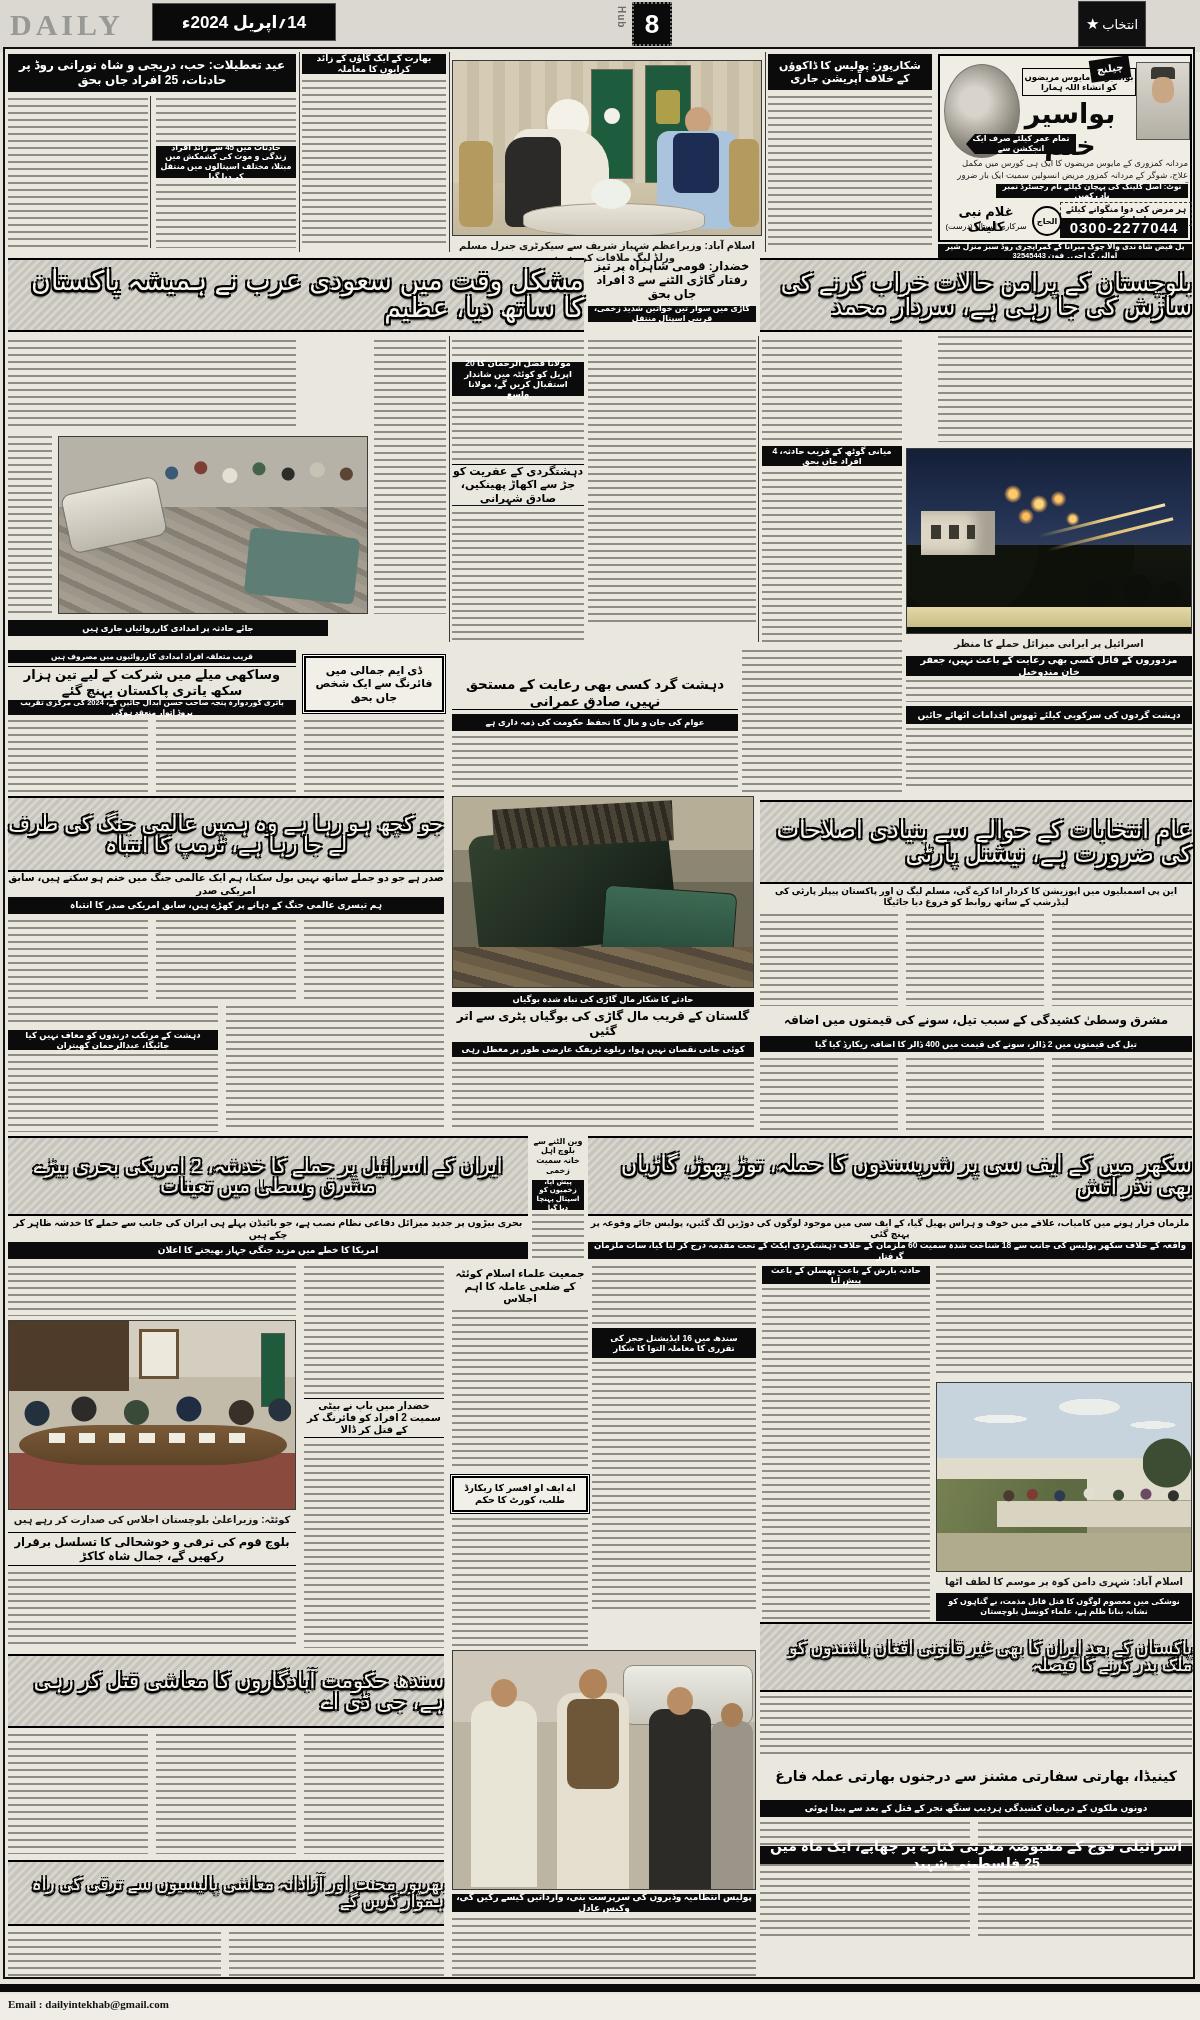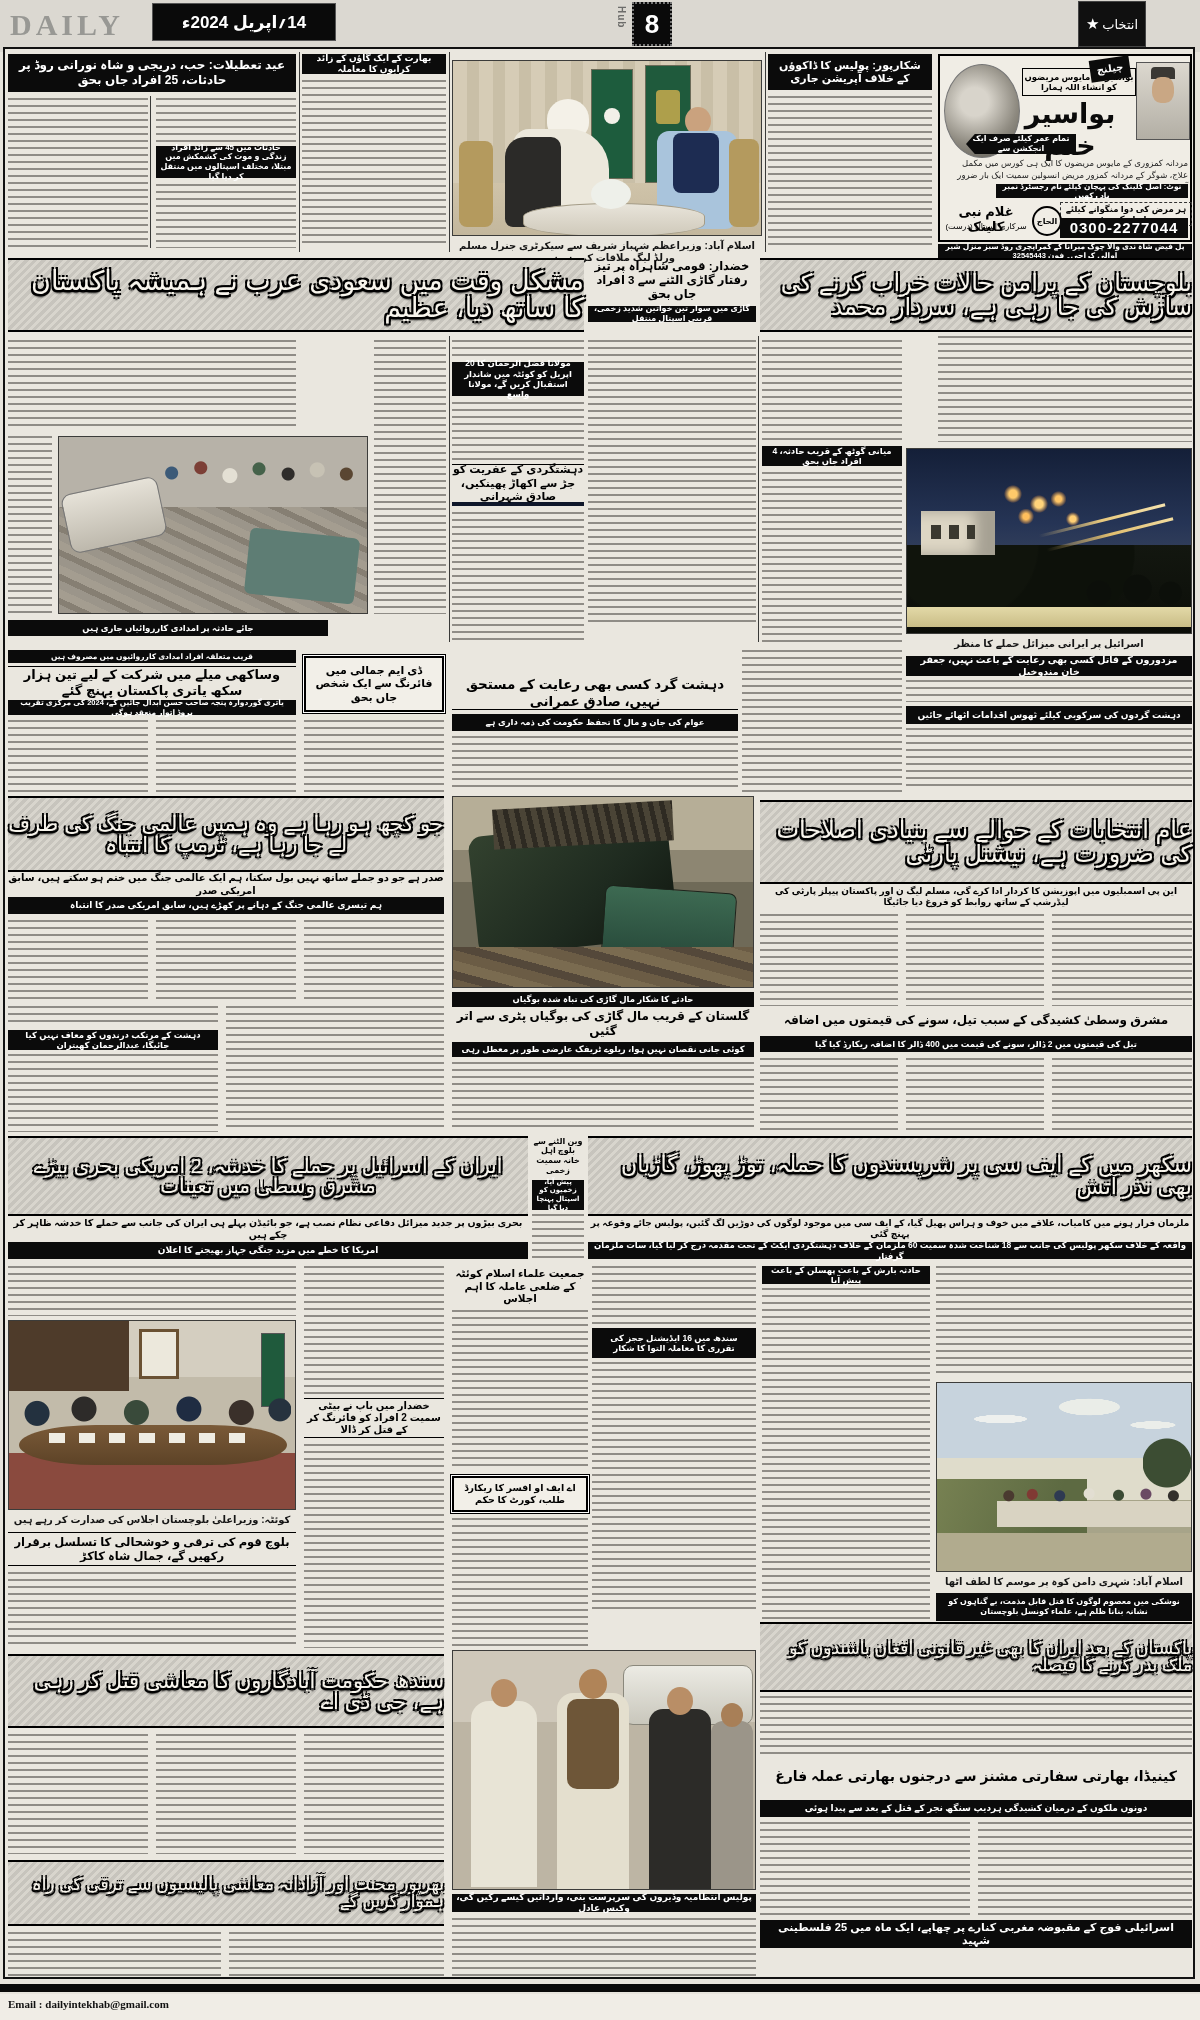--- a/index.html
+++ b/index.html
@@ -126,21 +126,21 @@
      radial-gradient(circle at 92% 52%,#5a4632 6px,transparent 7px)"></div>
 </div>
 <div class="band" style="left:8px;top:620px;width:320px;height:16px;font-size:8.5px">جائے حادثہ پر امدادی کارروائیاں جاری ہیں</div>
 <div class="fill" style="left:8px;top:436px;width:44px;height:178px"></div>
 <div class="fill" style="left:374px;top:340px;width:72px;height:274px"></div>
 <div class="vline" style="left:449px;top:336px;height:306px"></div>
 
 <div class="fill" style="left:452px;top:340px;width:132px;height:18px"></div>
 <div class="band" style="left:452px;top:362px;width:132px;height:34px;font-size:8.5px">مولانا فضل الرحمان کا 20 اپریل کو کوئٹہ میں شاندار استقبال کریں گے، مولانا واسع</div>
 <div class="fill" style="left:452px;top:402px;width:132px;height:58px"></div>
-<div class="hl" style="left:452px;top:464px;width:132px;height:42px;font-size:11px;border-top:1px solid #000;border-bottom:4px solid #0f172a">دہشتگردی کے عفریت کو جڑ سے اکھاڑ پھینکیں، صادق شہرانی</div>
+<div class="hl" style="left:452px;top:464px;width:132px;height:42px;font-size:11px;border-top:1px solid #000;border-bottom:1px solid #0f172a">دہشتگردی کے عفریت کو جڑ سے اکھاڑ پھینکیں، صادق شہرانی</div>
 <div class="fill" style="left:452px;top:512px;width:132px;height:130px"></div>
 
 <div class="fill" style="left:588px;top:340px;width:168px;height:282px"></div>
 <div class="vline" style="left:758px;top:336px;height:306px"></div>
 <div class="fill" style="left:762px;top:340px;width:140px;height:100px"></div>
 <div class="band" style="left:762px;top:446px;width:140px;height:20px;font-size:8.5px">میانی گوٹھ کے قریب حادثہ، 4 افراد جاں بحق</div>
 <div class="fill" style="left:762px;top:472px;width:140px;height:170px"></div>
 
 <div class="photo" style="left:906px;top:448px;width:286px;height:186px;background:linear-gradient(#141f38 0%,#253455 40%,#35415c 60%,#2c3146)">
   <div class="abs" style="left:0;top:96px;width:100%;height:90px;background:radial-gradient(circle at 20% 0,#10140c 30%,transparent 31%),radial-gradient(circle at 55% 10%,#0d110a 40%,transparent 41%),linear-gradient(#131710,#0b0d08)"></div>
@@ -302,18 +302,18 @@
 </div>
 <div class="band" style="left:452px;top:1894px;width:304px;height:18px;font-size:9px">پولیس انتظامیہ وڈیروں کی سرپرست بنی، وارداتیں کیسے رکیں گی، وکیس عادل</div>
 <div class="fill" style="left:452px;top:1918px;width:304px;height:58px"></div>
 
 <div class="calli" style="left:760px;top:1622px;width:432px;height:70px;font-size:17px">پاکستان کے بعد ایران کا بھی غیر قانونی افغان باشندوں کو ملک بدر کرنے کا فیصلہ</div>
 <div class="fill" style="left:760px;top:1696px;width:432px;height:58px"></div>
 <div class="hl" style="left:760px;top:1758px;width:432px;height:38px;font-size:14px">کینیڈا، بھارتی سفارتی مشنز سے درجنوں بھارتی عملہ فارغ</div>
 <div class="band" style="left:760px;top:1800px;width:432px;height:17px;font-size:9px">دونوں ملکوں کے درمیان کشیدگی ہردیپ سنگھ نجر کے قتل کے بعد سے پیدا ہوئی</div>
 <div class="fill" style="left:760px;top:1822px;width:210px;height:118px"></div>
 <div class="fill" style="left:978px;top:1822px;width:214px;height:118px"></div>
-<div class="band" style="left:760px;top:1920px;width:432px;height:28px;font-size:11px">اسرائیلی فوج کے مقبوضہ مغربی کنارے پر چھاپے، ایک ماہ میں 25 فلسطینی شہید</div>
+<div class="band" style="left:760px;top:1846px;width:432px;height:18px;font-size:14px">اسرائیلی فوج کے مقبوضہ مغربی کنارے پر چھاپے، ایک ماہ میں 25 فلسطینی شہید</div>
 
 <div class="abs" style="left:0;top:1984px;width:1200px;height:8px;background:#0a0a0a"></div>
 <div class="abs" style="left:0;top:1994px;width:1200px;height:26px;background:#f0ede6">
   <div class="abs" style="left:8px;top:4px;font-size:11px;font-weight:bold;font-family:'Liberation Serif','DejaVu Serif',serif;color:#111">Email : dailyintekhab@gmail.com</div>
 </div>
 
 </body></html>

